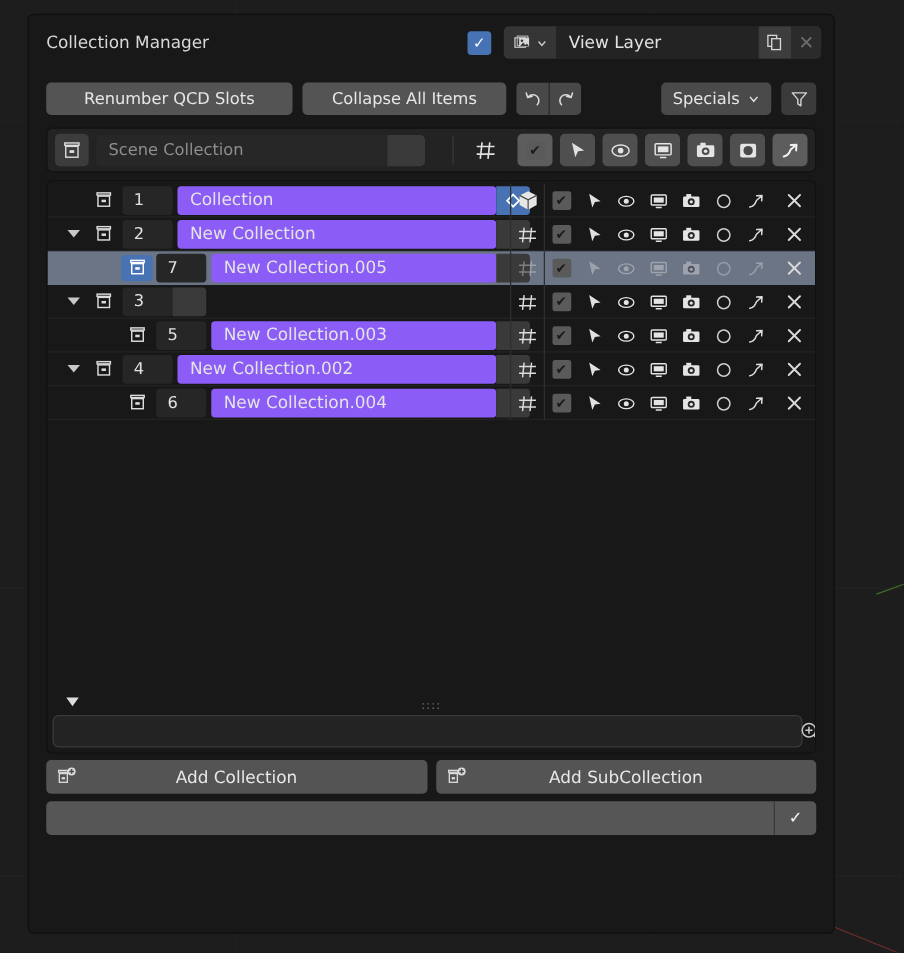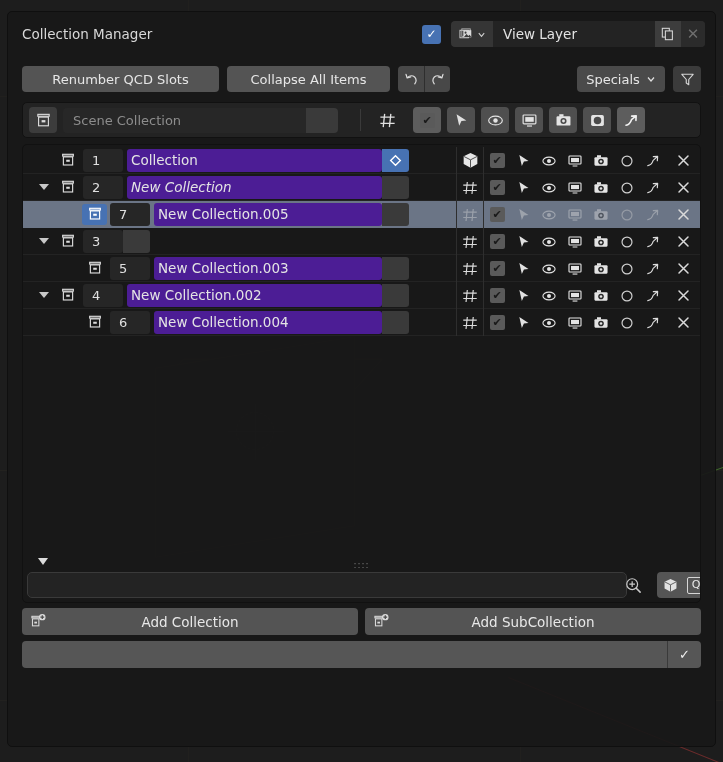--- a/index.html
+++ b/index.html
@@ -47,22 +47,22 @@
     position: absolute; left: 500px; top: 720px; width: 230px; height: 1px;
     background: #6b2b2b; transform: rotate(22deg);
   }
   #viewport .greenline {
     position: absolute; left: 700px; top: 468px; width: 40px; height: 1px;
     background: #3f6b2b; transform: rotate(-20deg);
   }
 
   
   #panel {
-    position: absolute; left: 7px; top: 11px;
-    width: 709px; height: 736px;
+    position: absolute; left: 22px; top: 11px;
+    width: 646px; height: 736px;
     background: rgba(24,24,24,0.93);
     border: 1px solid #0f0f0f;
     border-radius: 5px;
   }
 
   
   #titlebar {
     position: relative; height: 44px;
     display: flex; align-items: center; padding: 0 10px 0 14px;
   }
@@ -183,22 +183,22 @@
     display: flex; align-items: center; justify-content: center;
     cursor: pointer;
   }
   .cicon.active { background: #4772b3; }
   .qcdnum {
     width: 40px; height: 23px; background: #262626; border-radius: 3px;
     display: flex; align-items: center; padding-left: 9px; margin-left: 3px;
     font-size: 13px; color: #e0e0e0; cursor: text;
   }
   .cname {
-    height: 23px; background: #4c1d95; border-radius: 3px; margin-left: 4px;
-    display: flex; align-items: center; padding-left: 4px;
+    height: 23px; background: #8b5cf6; border-radius: 3px; margin-left: 4px;
+    display: flex; align-items: center; padding-left: 10px;
     font-size: 13.5px; color: #e4e4e4; cursor: text;
   }
   .cswatch {
     width: 27px; height: 23px; background: #3a3a3a; border-radius: 0 3px 3px 0;
     cursor: pointer;
   }
   .cswatch.blue {
     background: #4772b3; display: flex; align-items: center; justify-content: center;
   }
   .rowright {
@@ -500,21 +500,21 @@
           </div>
           <div style="width: 0px;"></div>
           <div class="cicon">
             <svg width="16" height="16" viewBox="0 0 18 18">
               <rect x="3" y="2.6" width="12" height="2" fill="none" stroke="#dcdcdc" stroke-width="1.3"></rect>
               <rect x="3.8" y="5.5" width="10.4" height="9.1" fill="none" stroke="#dcdcdc" stroke-width="1.3"></rect>
               <rect x="7" y="8.7" width="4" height="2.3" fill="#dcdcdc"></rect>
             </svg>
           </div>
           <div class="qcdnum">2</div>
-          <div class="cname" style="width: 255px; font-style: italic;">New Collection</div>
+          <div class="cname" style="width: 255px;">New Collection</div>
           <div class="cswatch"></div>
           <div class="rowright">
             <div class="vsep"></div>
             <div class="ricon">
               <svg width="18" height="18" viewBox="0 0 20 20">
                 <path d="M2.5 6.8 H17.5 M2.5 12.8 H17.5 M7 3.4 L5.6 16.6 M13.6 3.4 L12.2 16.6" fill="none" stroke="#dcdcdc" stroke-width="1.3"></path>
               </svg>
             </div>
             <div class="vsep"></div>
             <div class="ricon">

